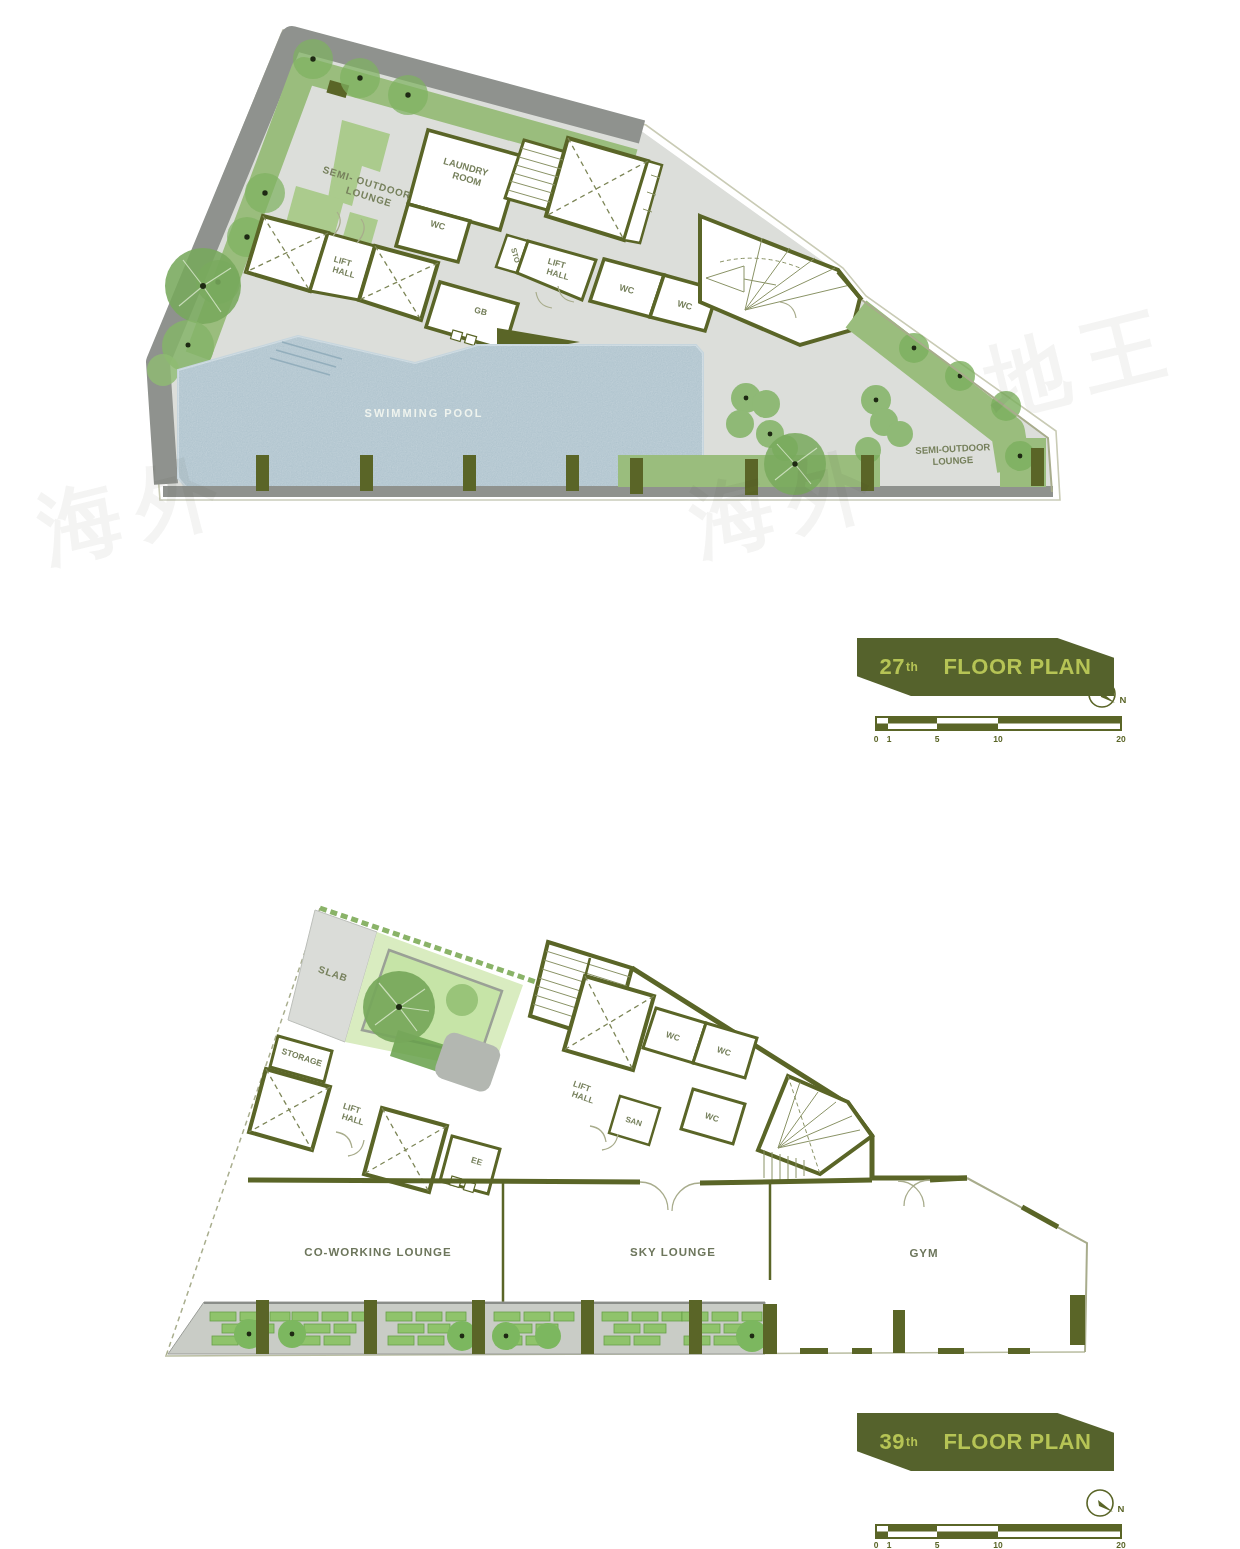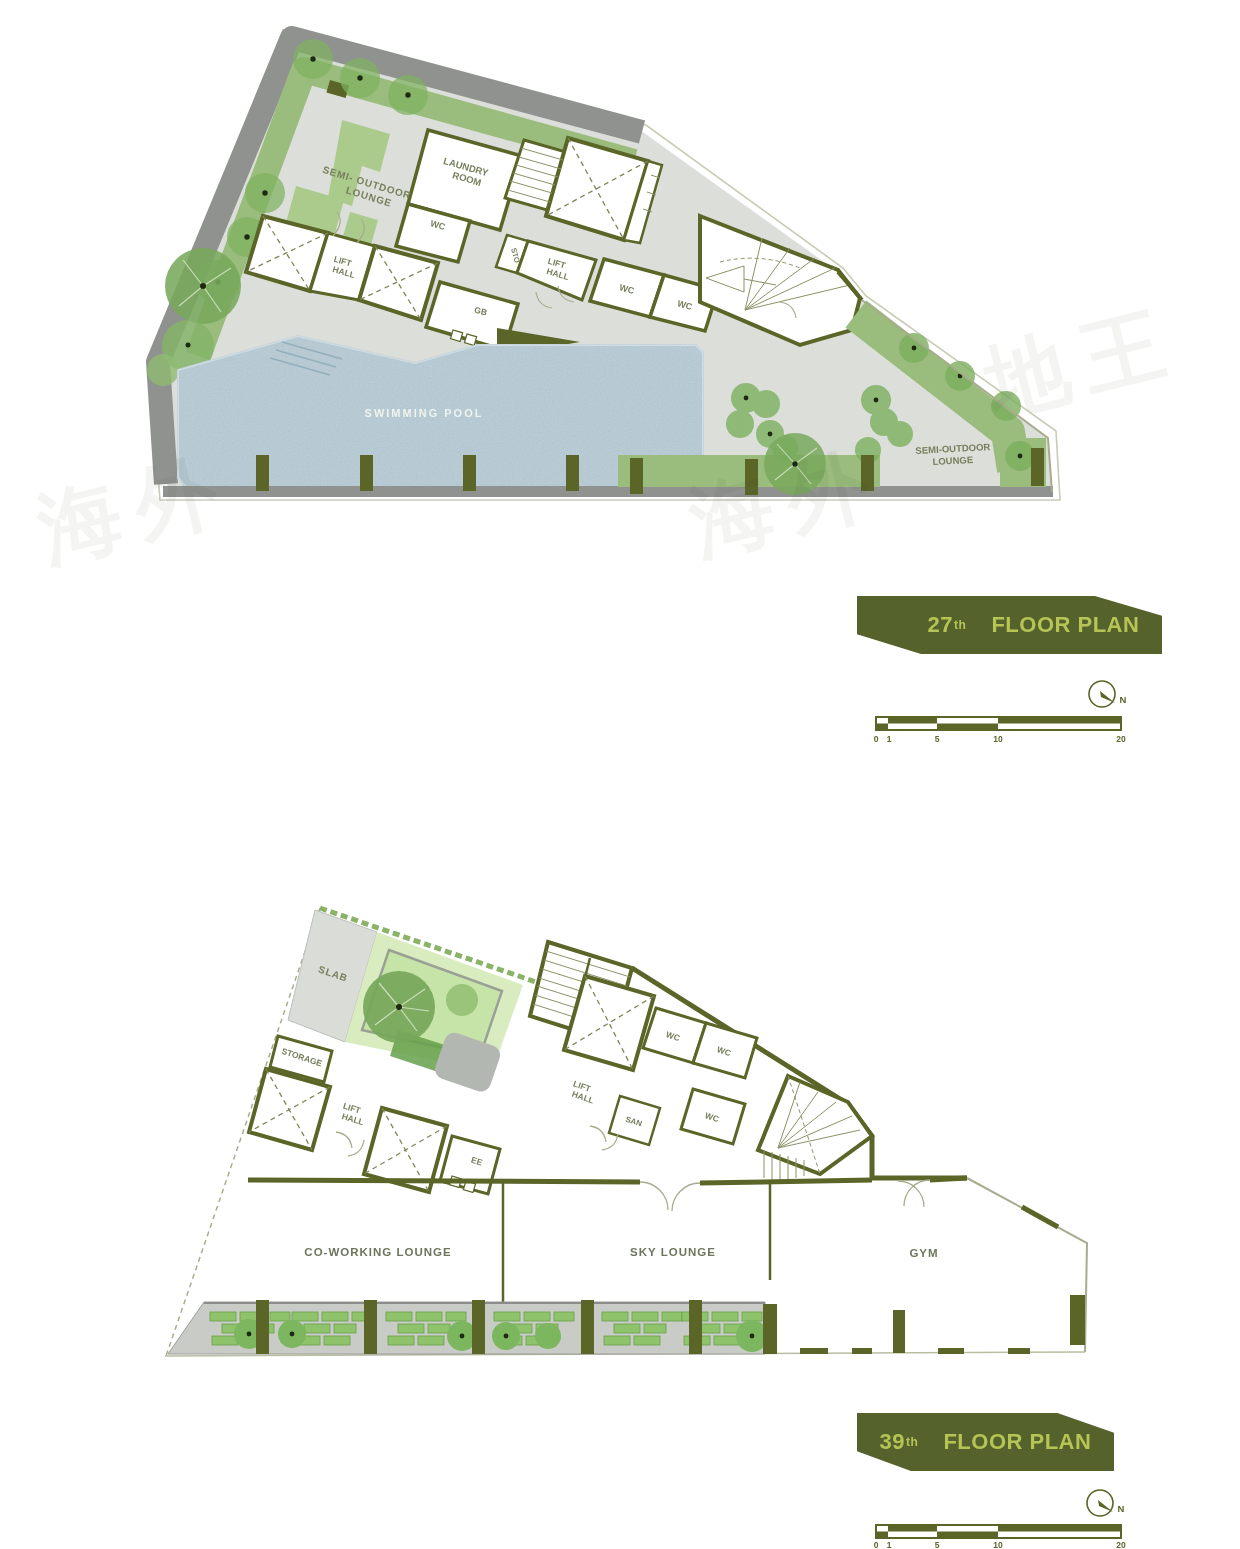--- a/index.html
+++ b/index.html
@@ -409,21 +409,21 @@
         <text x="1121" y="1548">20</text>
       </g>
     </g>
   </g>
 </svg>
 
 <div class="wm" style="left:38px;top:455px;">海外</div>
 <div class="wm" style="left:690px;top:448px;">海外</div>
 <div class="wm" style="left:985px;top:308px;">地王</div>
 
-<div class="banner" style="left:857px;top:596px;padding-left:48px;">
+<div class="banner" style="left:857px;top:638px;">
   <span>27</span>
       <sup>th</sup>
       <span class="rest">FLOOR PLAN</span>
 </div>
 <div class="banner" style="left:857px;top:1413px;">
   <span>39</span>
       <sup>th</sup>
       <span class="rest">FLOOR PLAN</span>
 </div>
 

